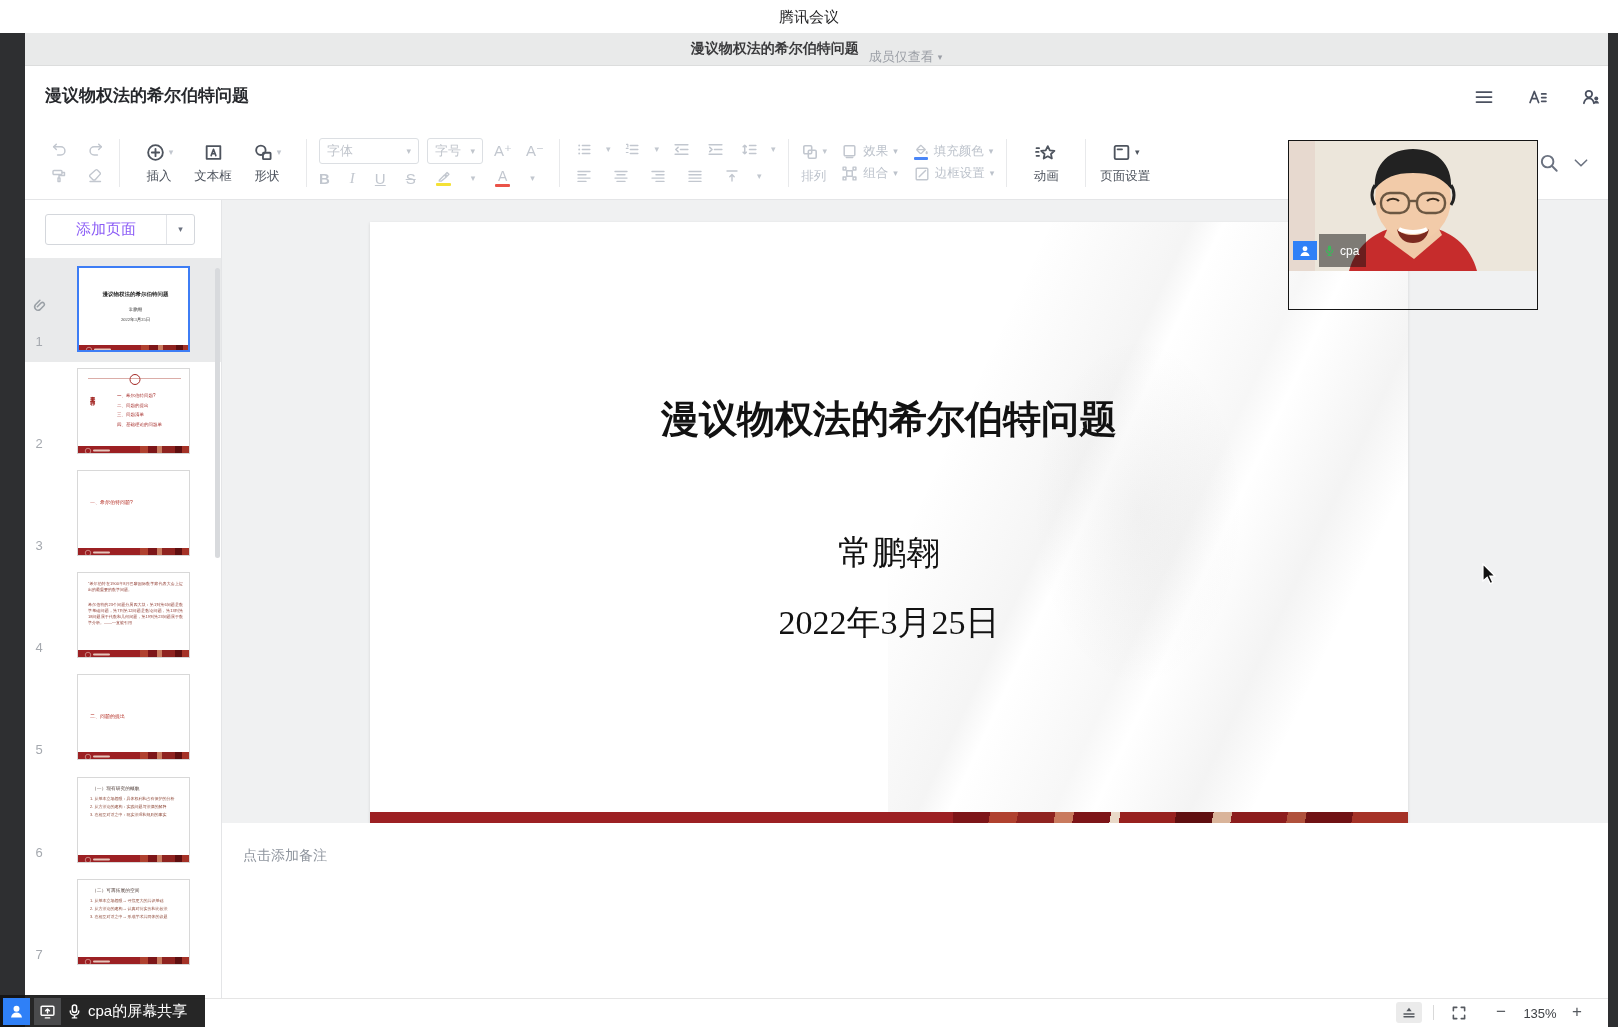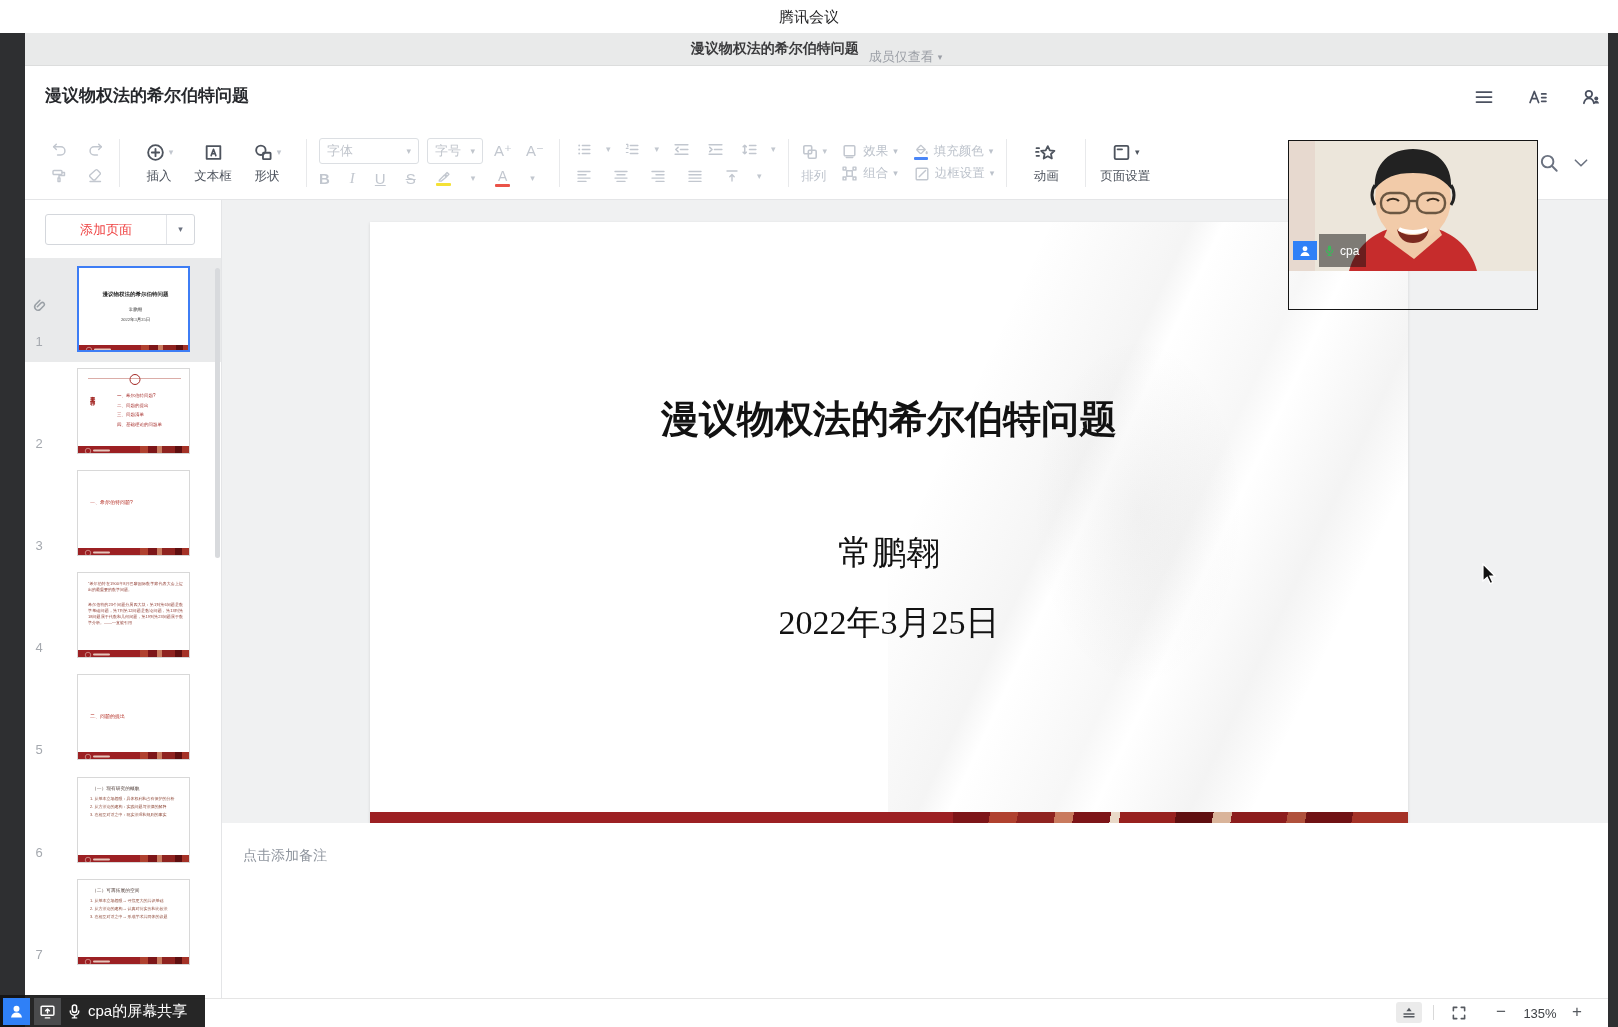--- a/index.html
+++ b/index.html
@@ -38,21 +38,21 @@
   .cbar{width:15px;height:3px;border-radius:1px;}
   .lr{display:flex;align-items:center;gap:5px;font-size:12.5px;color:#bcc2cb;}
   .dis{color:#c2c7cf;}
   .drk{color:#4e545e;}
   #tb-search{left:1538px;top:152px;width:22px;height:22px;color:#6b7280;}
   #tb-chevron{left:1572px;top:156px;width:18px;height:14px;color:#6b7280;}
 
   
   #sidebar{left:25px;top:200px;width:197px;height:798px;background:#fff;border-right:1px solid #e4e5e7;box-sizing:border-box;}
   #add-page{left:45px;top:214px;width:150px;height:31px;background:#fff;border:1px solid #d4d7dc;border-radius:3px;display:flex;box-sizing:border-box;}
-  #add-page .l{flex:1;display:flex;align-items:center;justify-content:center;font-size:13px;color:#ef4444;}
+  #add-page .l{flex:1;display:flex;align-items:center;justify-content:center;font-size:15px;color:#8b5cf6;}
   #add-page .r{width:27px;border-left:1px solid #e2e4e8;display:flex;align-items:center;justify-content:center;color:#6b7280;}
   #sel-row{left:25px;top:258px;width:196px;height:104px;background:#e9eaeb;}
   .thumb{left:77px;width:113px;height:86px;background:#fff;border:1px solid #d8d8d8;box-sizing:border-box;overflow:hidden;}
   .thumb.sel{border:2px solid #3d7df5;}
   .tin{position:absolute;left:0;top:0;width:226px;height:172px;transform:scale(.5);transform-origin:0 0;}
   .snum{left:30px;width:18px;text-align:center;font-size:13px;color:#a5a9af;}
   .mini-banner{position:absolute;left:0;right:0;bottom:0;height:18px;
     background:linear-gradient(90deg,#9c2023 0 55%,#b0412f 55% 62%,#7d1518 62% 70%,#c97a5e 70% 74%,#8f2320 74% 86%,#5f0f10 86% 92%,#a53227 92% 100%);}
   .mini-banner::before{content:"";position:absolute;left:14px;top:4px;width:10px;height:10px;border:1.5px solid #f3e3d6;border-radius:50%;}
   .mini-banner::after{content:"";position:absolute;left:30px;top:7px;width:34px;height:4px;background:rgba(243,227,214,.85);border-radius:2px;}

